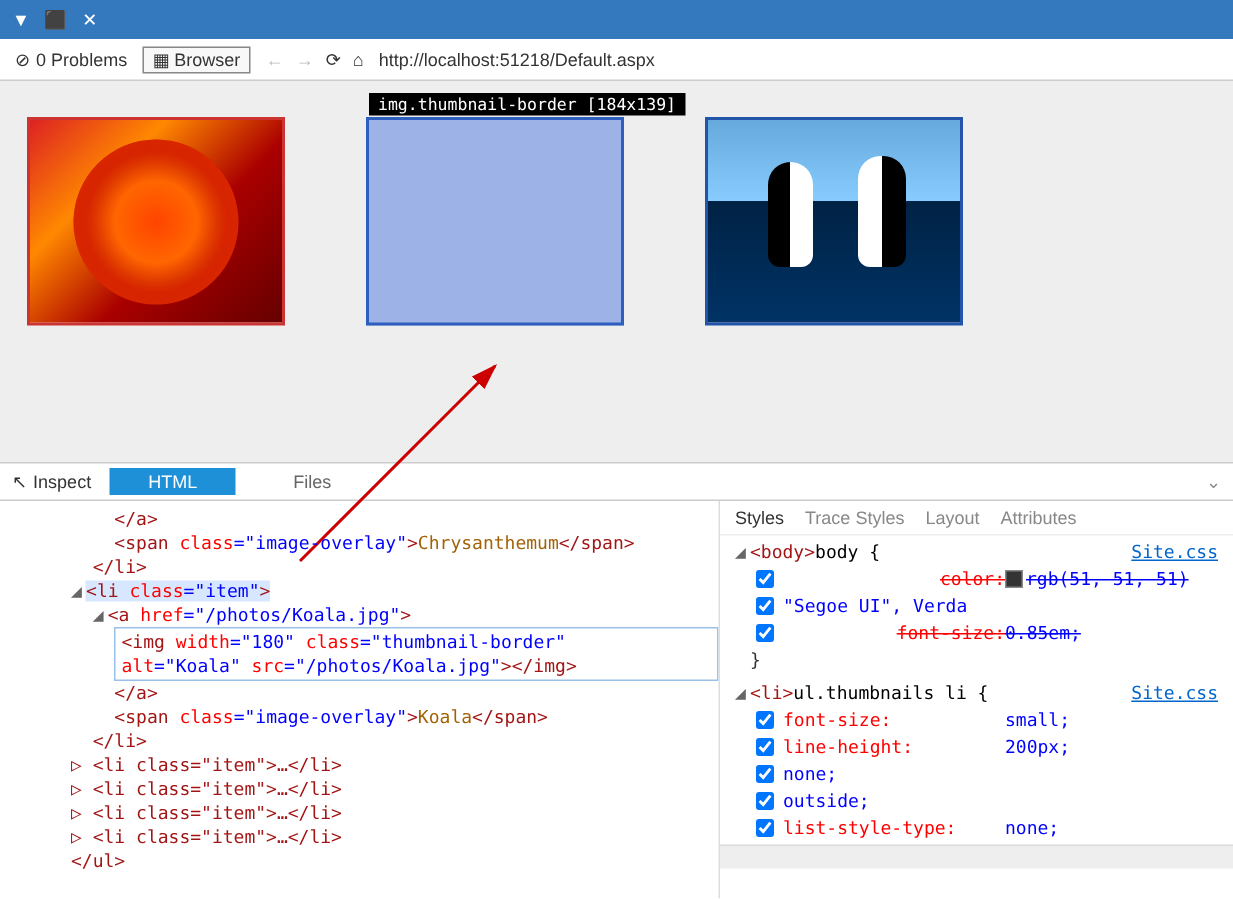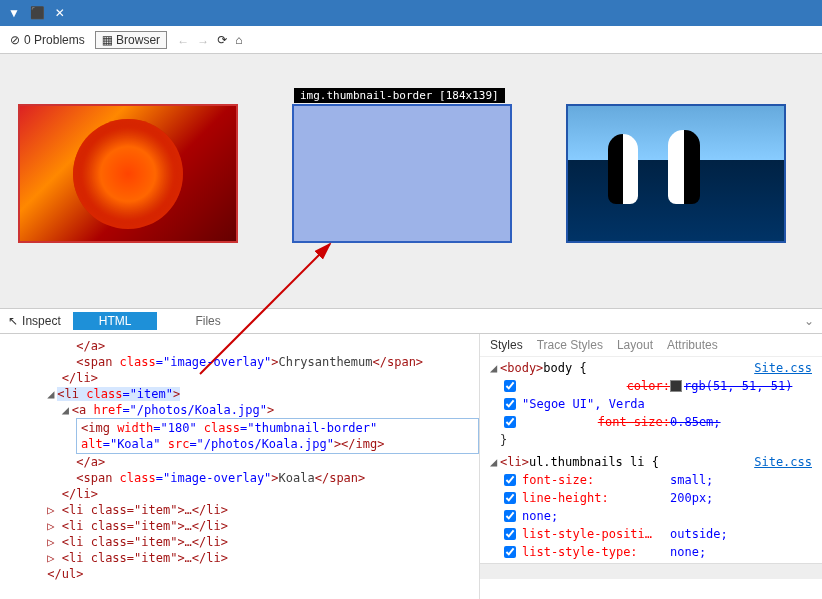--- a/index.html
+++ b/index.html
@@ -10,40 +10,40 @@
 .titlebar .controls span { cursor: pointer; }
 .toolbar { height: 28px; border-bottom: 1px solid #ccc; display: flex; align-items: center; padding: 0 6px; gap: 6px; background: #fff; }
 .problems { display: flex; align-items: center; gap: 4px; padding: 1px 4px; }
 .browser-btn { border: 1px solid #888; padding: 1px 6px; display: flex; align-items: center; gap: 3px; background: #f8f8f8; }
 .nav-icons { display: flex; gap: 8px; color: #bbb; margin-left: 4px; }
 .nav-icons .refresh { color: #333; }
 .nav-icons .home { color: #333; }
 .url { color: #333; margin-left: 4px; }
 .page-area { height: 254px; background: #eee; position: relative; padding: 24px 18px; }
 .thumbs { display: flex; gap: 54px; }
-.thumb { width: 220px; height: 139px; border: 2px solid #4a6; position: relative; margin-top: 26px; }
+.thumb { width: 172px; height: 139px; border: 2px solid #4a6; position: relative; }
 .thumb.flower { border-color: #c33; background: linear-gradient(135deg,#d22 0%,#f80 30%,#a00 60%,#600 100%); }
 .thumb.koala { border-color: #2e5fbf; background: #9db3e8; }
 .thumb.penguin { border-color: #25a; background: linear-gradient(180deg,#6ad 0%,#8cf 40%,#024 40%,#036 100%); }
 .selector-label { position: absolute; top: -18px; left: 0; background: #000; color: #fff; font-family: Consolas, monospace; font-size: 11px; padding: 1px 6px; white-space: nowrap; }
 .arrow-svg { position: absolute; left: 180px; top: 150px; pointer-events: none; }
 .inspector-bar { height: 26px; border-top: 1px solid #ccc; border-bottom: 1px solid #ccc; display: flex; align-items: center; padding: 0 8px; gap: 12px; background: #fff; }
 .inspect-lbl { display: flex; align-items: center; gap: 4px; }
 .tab { padding: 2px 26px; }
 .tab.active { background: #1e90d8; color: #fff; }
 .tab.inactive { color: #666; }
 .chevron { margin-left: auto; color: #888; }
 .panels { display: flex; height: 265px; }
 .html-panel { width: 480px; border-right: 1px solid #ddd; font-family: Consolas, monospace; font-size: 12px; padding: 4px 0 4px 4px; overflow: hidden; line-height: 16px; position: relative; }
 .html-panel .line { white-space: pre; }
 .tri { color: #666; display: inline-block; width: 10px; }
 .tag { color: #a31515; }
 .attr-n { color: #f00; }
 .attr-v { color: #00f; }
-.txt { color: #404040; }
+.txt { color: #a16207; }
 .li-highlight { background: #d6e7ff; display: inline; }
 .inner-highlight { background: #fff; border: 1px solid #99c0e8; padding: 1px 0; margin-left: 4px; display: block; }
 .styles-panel { flex: 1; font-size: 12px; }
 .styles-tabs { display: flex; gap: 14px; padding: 4px 10px; color: #888; border-bottom: 1px solid #eee; }
 .styles-tabs .st-active { color: #333; }
 .rule-block { padding: 2px 10px; font-family: Consolas, monospace; font-size: 12px; line-height: 18px; }
 .rule-head { display: flex; align-items: center; }
 .rule-head .filelink { margin-left: auto; color: #0066cc; text-decoration: underline; }
 .sel-tag { color: #a31515; }
 .sel-rest { color: #000; }
@@ -81,20 +81,21 @@
   <div class="browser-btn">
     <span>▦</span>
     <span>Browser</span>
   </div>
   <div class="nav-icons">
     <span>←</span>
     <span>→</span>
     <span class="refresh">⟳</span>
     <span class="home">⌂</span>
   </div>
+  <span class="url">http://localhost:51218/Default.aspx</span>
 </div>
 
 <div class="page-area">
   <div class="thumbs">
     <div class="thumb flower">
         <div class="flower-inner"></div>
       </div>
     <div class="thumb koala">
       <div class="selector-label">img.thumbnail-border [184x139]</div>
     </div>
@@ -190,21 +191,20 @@
           <input type="checkbox" class="cbox" checked="" style="">
           <span class="prop-name">line-height:</span>
           <span class="prop-val">200px;</span>
         </div>
       <div class="prop-line">
           <input type="checkbox" class="cbox" checked="" style="">
           <span class="prop-val">none;</span>
         </div>
       <div class="prop-line">
           <input type="checkbox" class="cbox" checked="" style="">
-          <span class="prop-name">list-style-positi…</span>
           <span class="prop-val">outside;</span>
         </div>
       <div class="prop-line">
           <input type="checkbox" class="cbox" checked="" style="">
           <span class="prop-name">list-style-type:</span>
           <span class="prop-val">none;</span>
         </div>
     </div>
     <div class="h-scroll"></div>
   </div>

